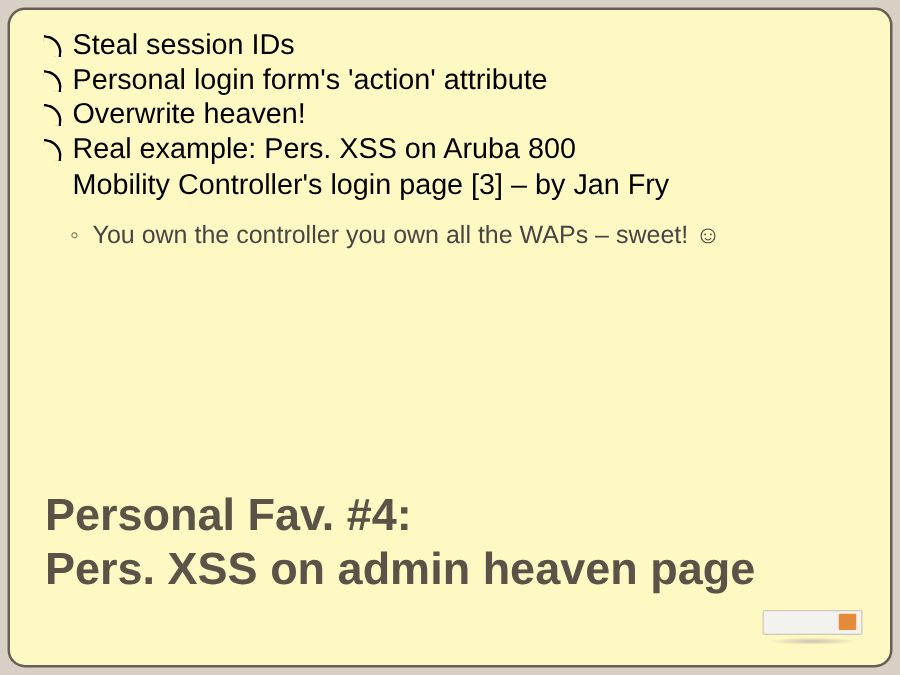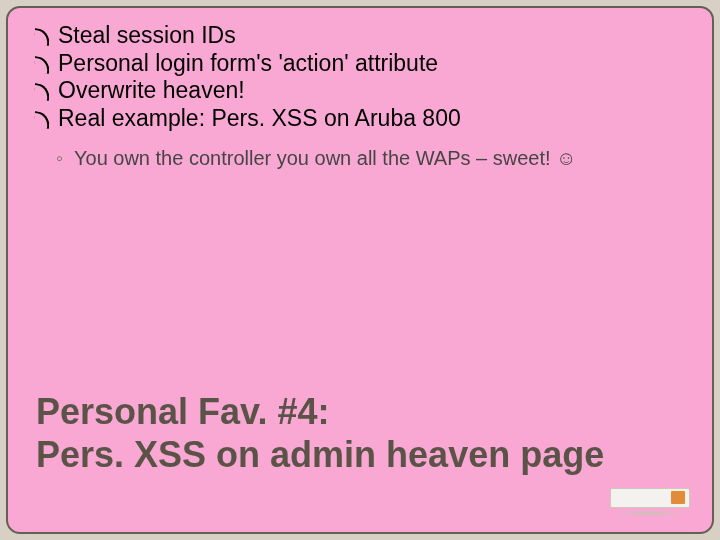--- a/index.html
+++ b/index.html
@@ -1,20 +1,20 @@
 <!DOCTYPE html>
 <html><head>
 <meta charset="utf-8">
 <style>
   html,body{margin:0;padding:0;width:720px;height:540px;overflow:hidden;
     font-family:Verdana,Geneva,sans-serif;background:#d8d0c4}
   .outer{position:relative;width:720px;height:540px;box-sizing:border-box;
     padding:6px}
   .frame{position:relative;width:100%;height:100%;box-sizing:border-box;
-    border:2px solid #655f55;border-radius:14px;background:#f9a8d4;
+    border:2px solid #655f55;border-radius:14px;background:#fef9c3;
     padding:14px 36px 14px 26px}
   ul.bullets{list-style:none;margin:0 0 4px 0;padding:0}
   ul.bullets>li{position:relative;padding-left:24px;font-size:23px;
     line-height:1.2;color:#000}
   ul.bullets>li::before{content:"";position:absolute;left:0;top:7px;
     width:14px;height:14px;border:2px solid #000;border-left:none;
     border-bottom:none;border-top-right-radius:14px;transform:rotate(8deg)}
   .cont{display:block;padding-left:24px;font-size:23px;line-height:1.2;
     color:#000;margin-top:-2px}
   .sub{position:relative;padding-left:40px;font-size:20px;line-height:1.25;
@@ -36,20 +36,21 @@
 
 <div class="outer">
   <div class="frame">
 
     <ul class="bullets">
       <li>Steal session IDs</li>
       <li>Personal login form's 'action' attribute</li>
       <li>Overwrite heaven!</li>
       <li>Real example: Pers. XSS on Aruba 800</li>
     </ul>
+    <span class="cont">Mobility Controller's login page [3] – by Jan Fry</span>
 
     <div class="sub">You own the controller you own all the WAPs – sweet! ☺</div>
 
     <div class="title">
       <span>Personal Fav. #4:</span><br>
       <span>Pers. XSS on admin heaven page</span>
     </div>
 
     <div class="device">
       <div class="body">

